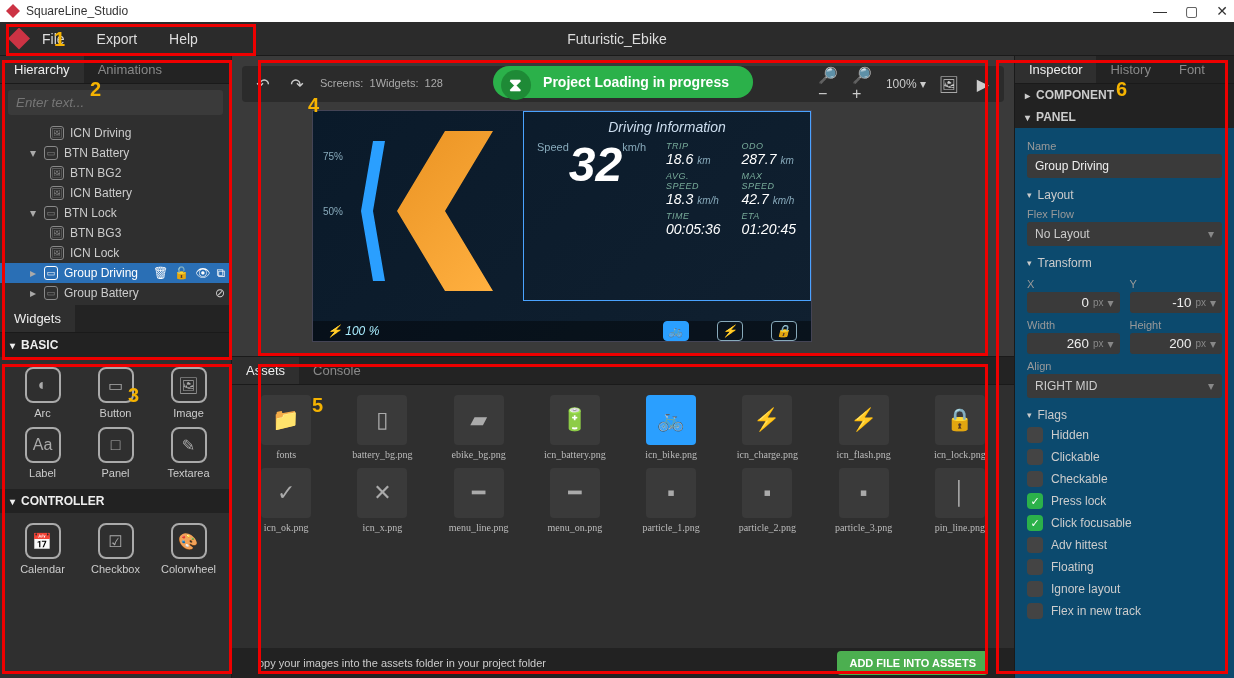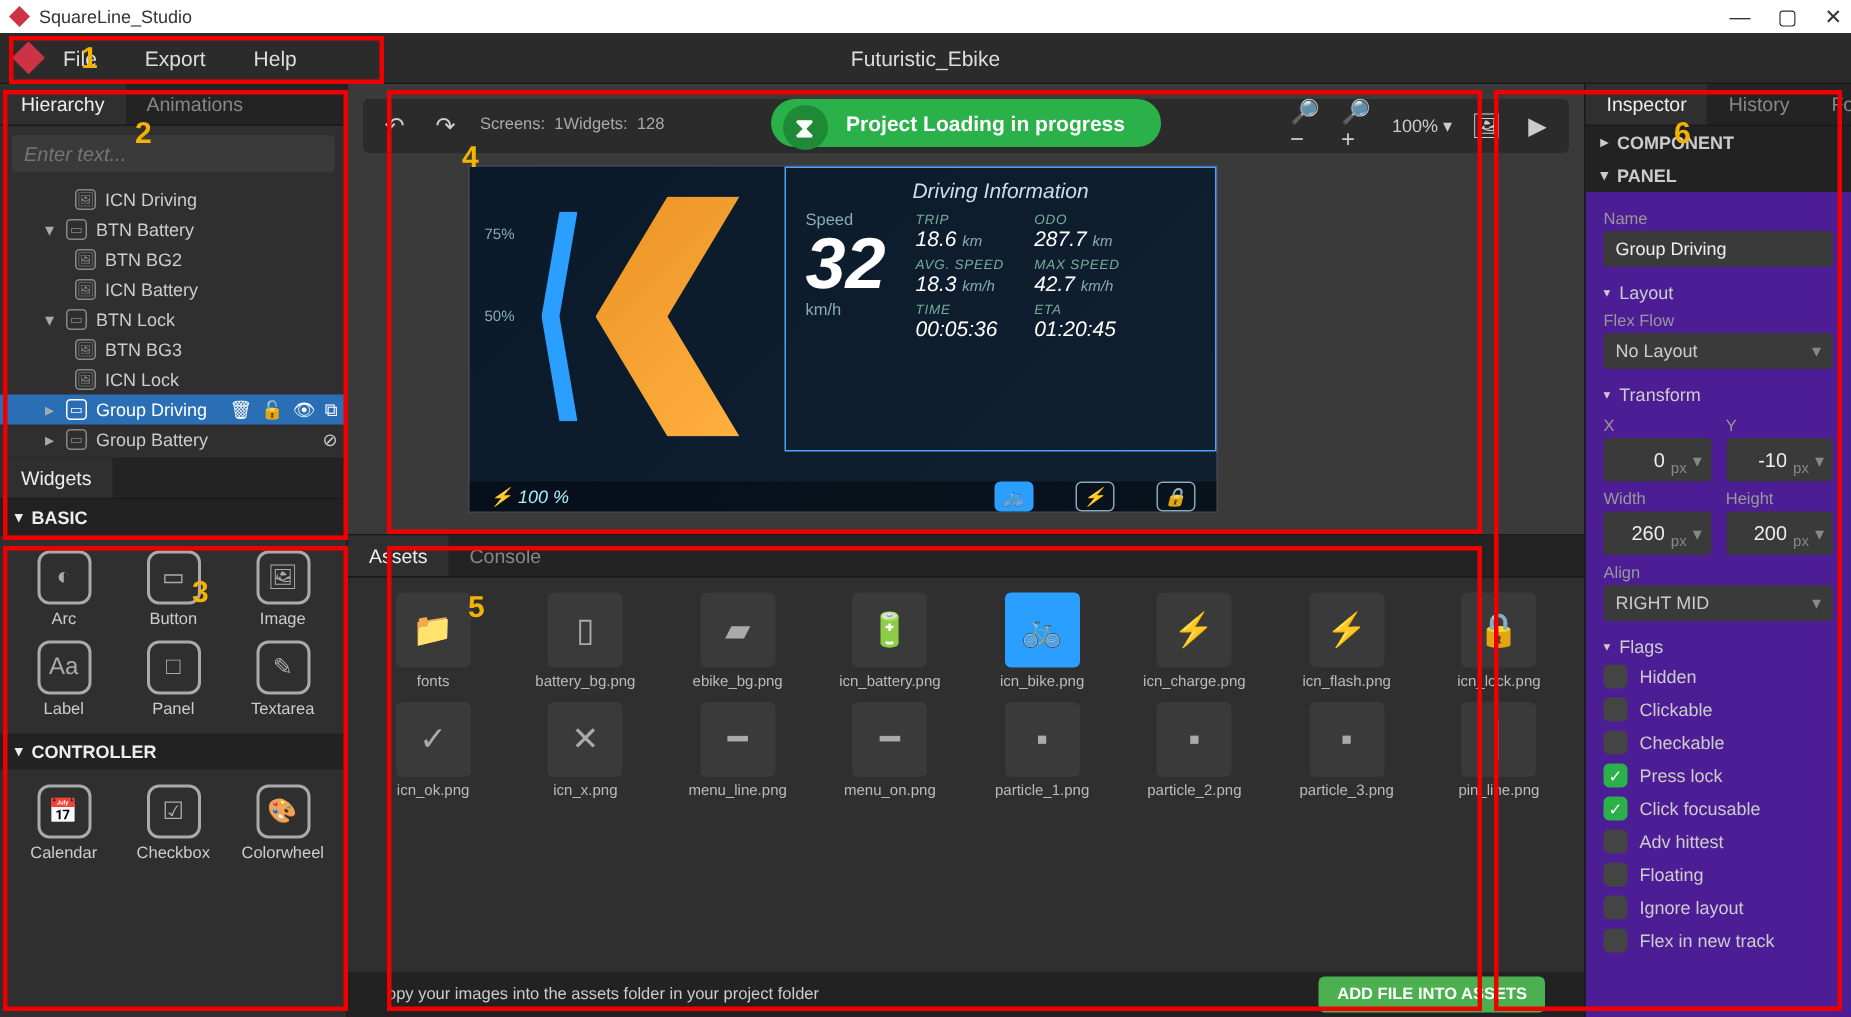--- a/index.html
+++ b/index.html
@@ -14,21 +14,21 @@
 
 .menu-bar { height: 34px; background: #2b2b2b; display: flex; align-items: center; padding: 0 8px; border-bottom: 1px solid #1a1a1a; position: relative; }
 .menu-bar .app-logo { width: 22px; height: 22px; background: #cc3344; clip-path: polygon(50% 0, 100% 50%, 50% 100%, 0 50%); margin-right: 12px; }
 .menu-bar .menu-item { color: #ddd; margin-right: 32px; cursor: pointer; font-size: 14px; }
 .menu-bar .project-title { position: absolute; left: 50%; transform: translateX(-50%); color: #ddd; font-size: 14px; }
 
 
 .main-row { display: flex; height: 622px; background: #2a2a2a; }
 .left-col { width: 232px; display: flex; flex-direction: column; background: #2f2f2f; border-right: 1px solid #1a1a1a; }
 .center-col { flex: 1; display: flex; flex-direction: column; background: #383838; }
-.right-col { width: 178px; background: #4c1d95; border-left: 1px solid #1a1a1a; overflow-y: auto; }
+.right-col { width: 220px; background: #0c4a6e; border-left: 1px solid #1a1a1a; overflow-y: auto; }
 
 
 .tab-row { display: flex; background: #232323; border-bottom: 1px solid #1a1a1a; }
 .tab { padding: 6px 14px; font-size: 13px; color: #888; cursor: pointer; }
 .tab.active { background: #2f2f2f; color: #eee; }
 
 
 .search-box { margin: 6px 8px; background: #3a3a3a; border: none; border-radius: 3px; padding: 5px 8px; color: #c4b5fd; width: calc(100% - 16px); font-style: italic; }
 .tree { padding: 2px 0; font-size: 12px; }
 .tree-row { display: flex; align-items: center; padding: 3px 6px; gap: 6px; cursor: pointer; }
@@ -61,53 +61,53 @@
 
 .preview-frame { position: absolute; top: 54px; left: 80px; width: 500px; height: 232px; background: linear-gradient(135deg, #0a1a2a, #102030); border: 1px solid #445; display: flex; color: #fff; }
 .preview-frame::after { content:""; position:absolute; left:210px; top:0; width:286px; height:188px; border:1px solid #4aa3ff; pointer-events:none; }
 .preview-left { flex: 0 0 210px; position: relative; padding: 10px; }
 .preview-left .pct { position: absolute; color: #8ab; font-size: 10px; }
 .preview-left .chevron { position: absolute; left: 60px; top: 20px; width: 120px; height: 160px; background: linear-gradient(135deg, #e89020, #ffb040); clip-path: polygon(60% 0, 100% 0, 60% 50%, 100% 100%, 60% 100%, 20% 50%); }
 .preview-left .chevron2 { position: absolute; left: 42px; top: 30px; width: 30px; height: 140px; background: #2a9fff; clip-path: polygon(60% 0, 100% 0, 60% 50%, 100% 100%, 60% 100%, 20% 50%); }
 .preview-right { flex: 1; padding: 8px 14px; position: relative; }
 .drv-title { font-style: italic; color: #cde; font-size: 14px; margin-bottom: 6px; text-align: center; }
 .speed-row { display: flex; gap: 12px; }
-.speed-col { display: flex; flex-direction: column; align-items: flex-start; }
+.speed-col { display: flex; flex-direction: row; align-items: flex-start; }
 .speed-lbl { color: #8ab; font-size: 11px; }
 .speed-val { font-size: 48px; font-weight: bold; font-style: italic; color: #fff; line-height: 1; }
 .speed-unit { color: #8ab; font-size: 11px; }
 .stats-grid { display: grid; grid-template-columns: 1fr 1fr; gap: 4px 20px; margin-left: 8px; }
 .stat-lbl { color: #7a9; font-size: 9px; font-style: italic; letter-spacing: 0.5px; }
 .stat-val { color: #fff; font-size: 14px; font-style: italic; }
 .stat-val .u { color: #8ab; font-size: 10px; }
 .preview-bottom { position: absolute; bottom: 0; left: 0; right: 0; height: 20px; background: rgba(0,0,0,0.4); display: flex; align-items: center; padding: 0 14px; gap: 28px; color: #aef; font-size: 12px; font-style: italic; }
 .preview-bottom .b-icn { width: 26px; height: 20px; border: 1px solid #8ab; border-radius: 4px; display: flex; align-items: center; justify-content: center; font-size: 12px; color: #8ab; }
 .preview-bottom .bike-icn { background: #2a9fff; color: #fff; border-color: #2a9fff; }
 
 
 .assets-area { flex: 1; display: flex; flex-direction: column; background: #2f2f2f; border-top: 1px solid #1a1a1a; }
 .assets-grid { flex: 1; padding: 10px; display: grid; grid-template-columns: repeat(8, 1fr); gap: 8px; align-content: start; overflow-y: auto; }
 .asset-cell { display: flex; flex-direction: column; align-items: center; gap: 4px; cursor: pointer; }
 .asset-cell .a-thumb { width: 50px; height: 50px; background: #3a3a3a; border-radius: 4px; display: flex; align-items: center; justify-content: center; color: #aaa; font-size: 22px; }
-.asset-cell .a-label { font-size: 10px; color: #bbb; text-align: center; word-break: break-all; }
+.asset-cell .a-label { font-size: 10px; color: #bbb; text-align: center; word-break: break-all; font-family: Liberation Serif, serif; }
 .assets-footer { height: 30px; background: #222; display: flex; align-items: center; padding: 0 26px; font-size: 11px; color: #ccc; }
 .assets-footer .add-btn { margin-left: auto; background: #4caf50; color: #fff; padding: 6px 12px; border-radius: 4px; font-size: 11px; font-weight: bold; cursor: pointer; }
 
 
 .insp-section { padding: 4px 10px; background: #222; font-weight: bold; font-size: 12px; display: flex; align-items: center; cursor: pointer; }
 .insp-section::before { content: "▸"; margin-right: 6px; font-size: 10px; }
 .insp-section.open::before { content: "▾"; }
 .insp-body { padding: 6px 12px; }
 .field-label { font-size: 11px; color: #999; margin-top: 6px; }
 .field-input { width: 100%; background: #3a3a3a; border: none; padding: 5px 8px; color: #eee; border-radius: 3px; margin-top: 2px; font-size: 12px; }
 .field-row { display: flex; gap: 10px; }
 .field-row > div { flex: 1; }
 .num-input { display: flex; align-items: center; background: #3a3a3a; border-radius: 3px; padding: 3px 6px; margin-top: 2px; }
 .num-input input { flex: 1; background: transparent; border: none; color: #eee; width: 30px; text-align: right; }
-.num-input .unit { color: #888; font-size: 10px; margin-left: 4px; margin-top: 12px; }
+.num-input .unit { color: #888; font-size: 10px; margin-left: 4px; }
 .num-input .drop { color: #888; margin-left: 4px; cursor: pointer; }
 .select-input { background: #3a3a3a; border-radius: 3px; padding: 5px 8px; margin-top: 2px; display: flex; align-items: center; font-size: 12px; cursor: pointer; }
 .select-input::after { content: "▾"; margin-left: auto; color: #888; }
 .sub-hdr { font-size: 12px; color: #ccc; margin-top: 10px; margin-bottom: 2px; display: flex; align-items: center; }
 .sub-hdr::before { content: "▾"; margin-right: 6px; font-size: 9px; }
 .flag-row { display: flex; align-items: center; gap: 8px; padding: 3px 0; font-size: 12px; color: #ccc; }
 .flag-row .cb { width: 16px; height: 16px; border-radius: 4px; background: #444; display: flex; align-items: center; justify-content: center; color: #fff; font-size: 11px; cursor: pointer; }
 .flag-row .cb.on { background: #2bb14a; }
 
 

